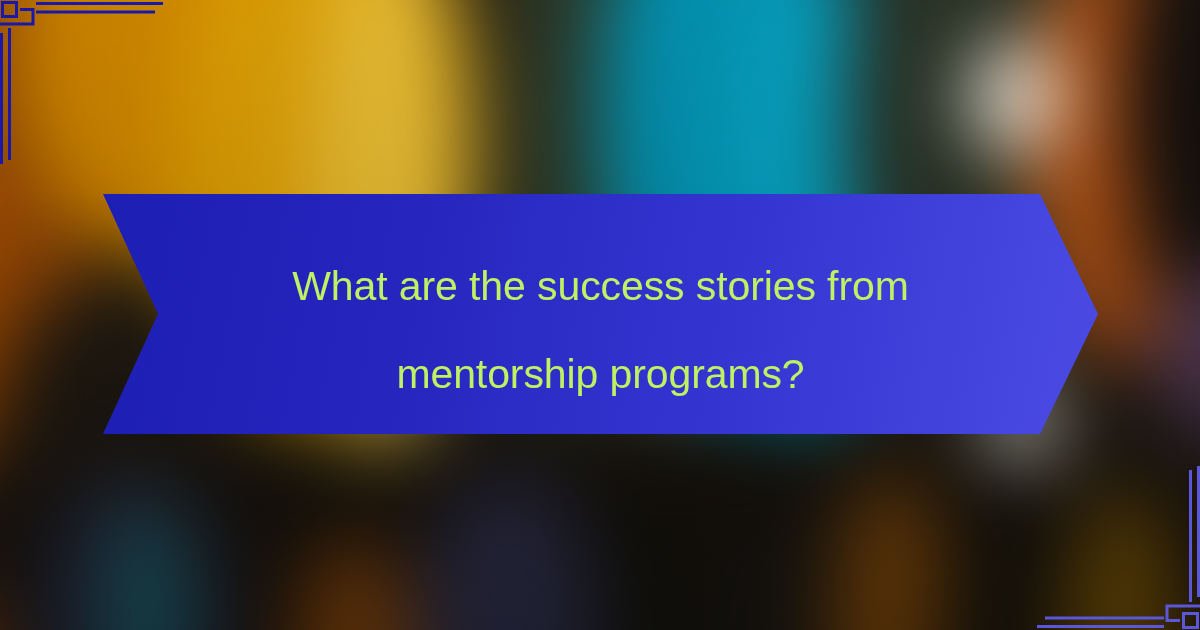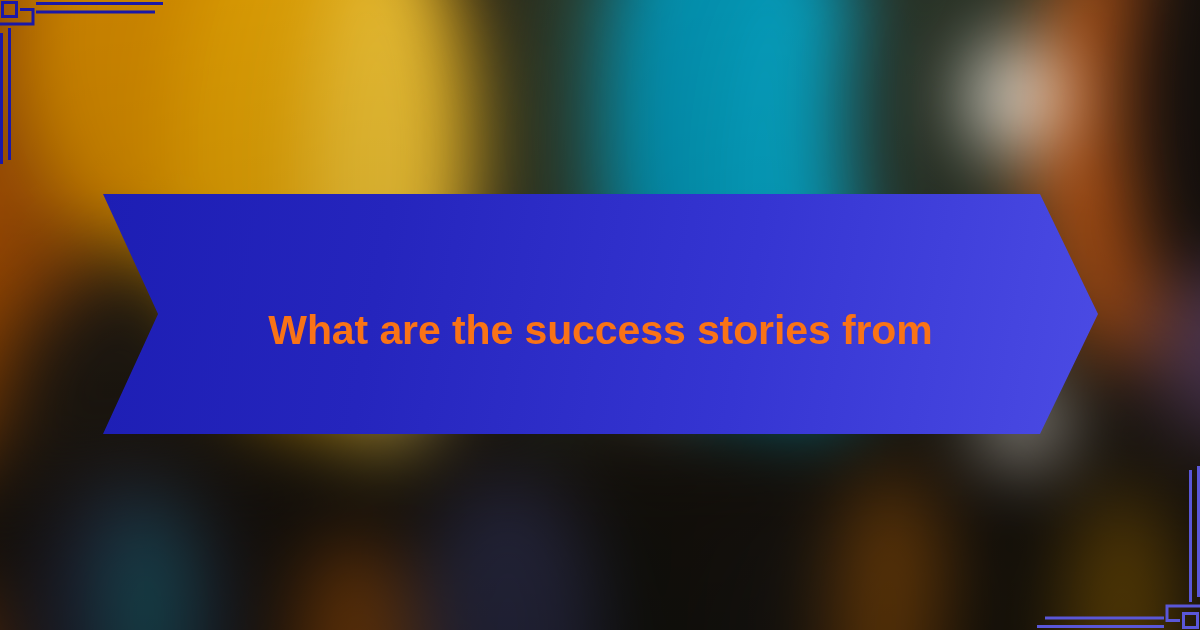--- a/index.html
+++ b/index.html
@@ -94,24 +94,24 @@
     clip-path: polygon(0 0, 94.17% 0, 100% 50%, 94.17% 100%, 0 100%, 5.53% 50%);
   }
   #banner-text {
     position:absolute;
     left:5.5%; top:0; width:89%; height:100%;
     display:flex; flex-direction:column;
     align-items:center; justify-content:center;
     text-align:center;
   }
   #banner-text .line {
-    color:#f97316;
+    color:#bef264;
     font-size:41px;
     line-height:56px;
-    font-weight:700;
+    font-weight:400;
     letter-spacing:-0.1px;
     white-space:nowrap;
     margin-top:32px;
   }
 </style>
 </head>
 <body>
 
 <div id="stage">
 
@@ -169,16 +169,17 @@
       <path d="M164 188 H45"></path>
       <path d="M190.5 172 V40"></path>
       <path d="M198.5 167 V36"></path>
     </g>
   </svg>
 
   <div id="banner">
     <div id="banner-shape"></div>
     <div id="banner-text">
       <div class="line">What are the success stories from</div>
+      <div class="line">mentorship programs?</div>
     </div>
   </div>
 
 </div>
 
 </body></html>

